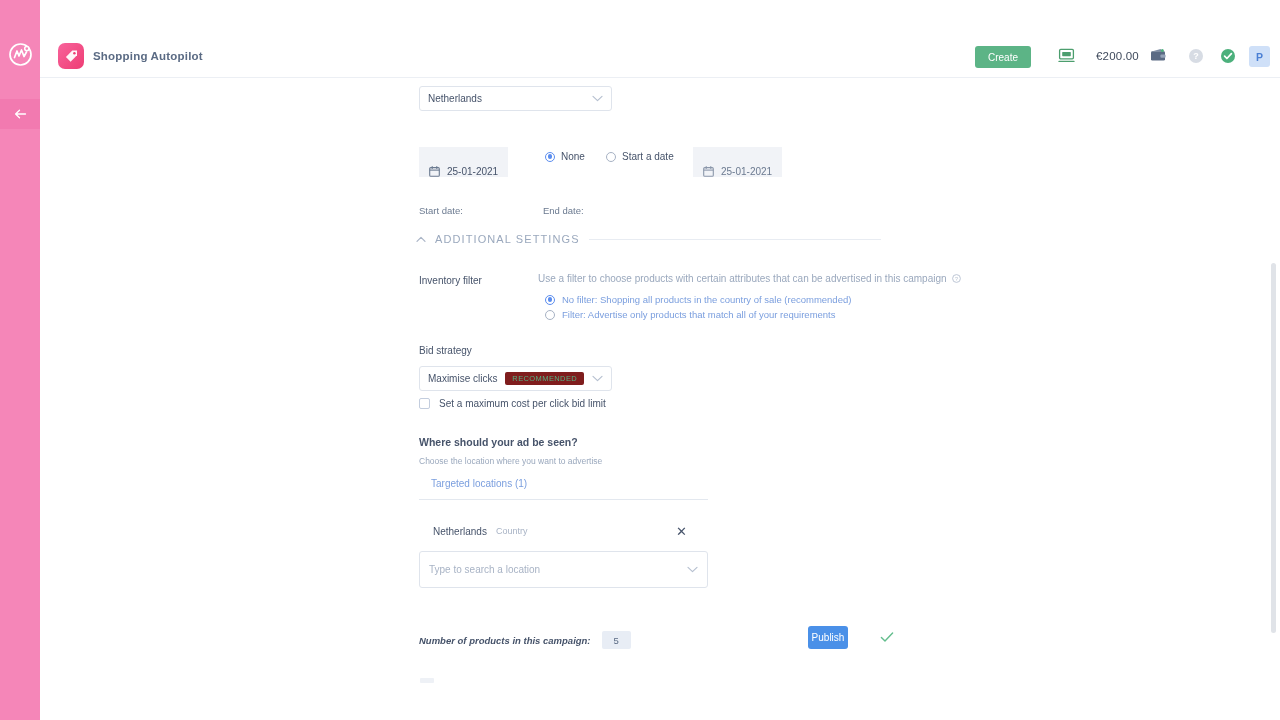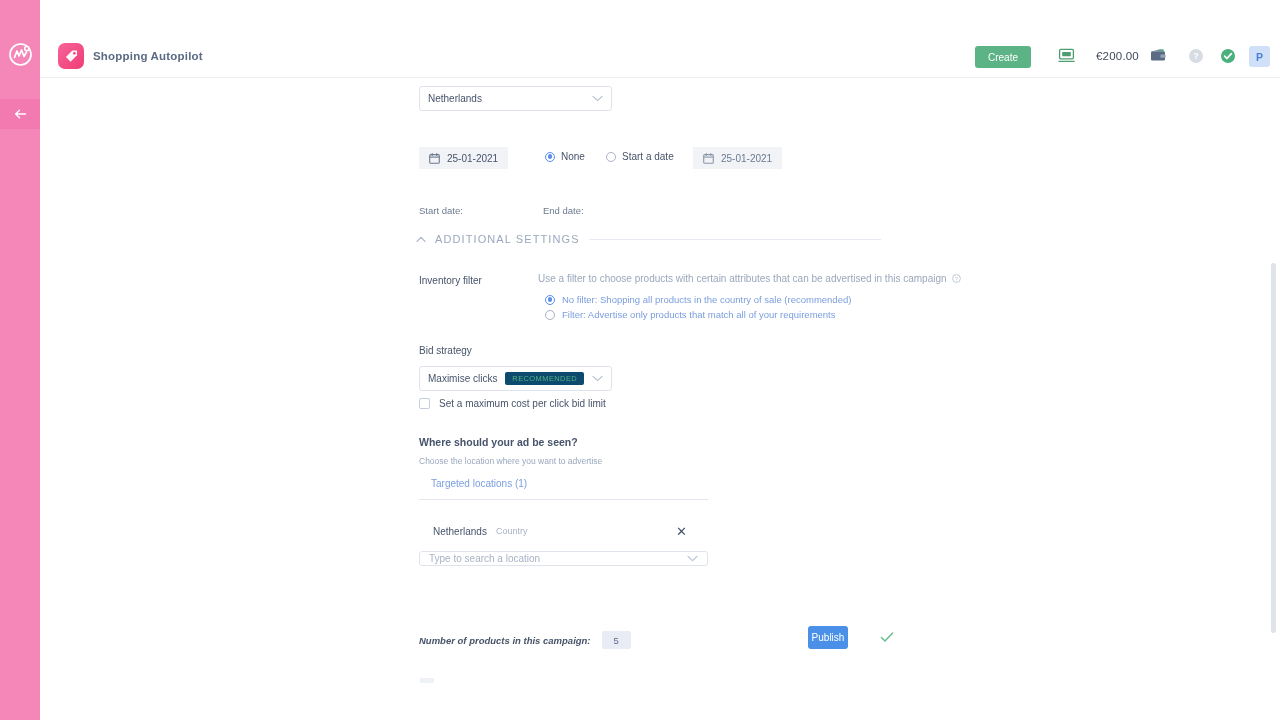--- a/index.html
+++ b/index.html
@@ -100,23 +100,23 @@
     padding: 0 8px;
     cursor: pointer;
   }
   .country-select .val { font-size: 10px; color: #46536a; flex: 1; }
 
   .lbl-start { position: absolute; left: 379px; top: 127px; }
   .lbl-end   { position: absolute; left: 503px; top: 127px; }
 
   .date-pill {
     position: absolute;
-    height: 22px;
+    height: 30px;
     background: #f1f3f7; border-radius: 0;
-    display: flex; align-items: center; gap: 7px;
+    display: flex; align-items: flex-end; gap: 7px;
     padding: 0 10px;
     font-size: 10px; color: #46536a;
     cursor: pointer;
   }
   .date-start { left: 379px; top: 69px; }
   .date-end   { left: 653px; top: 69px; color: #6b7a90; }
 
   .radio {
     width: 10px; height: 10px;
     border: 1.3px solid #a7b2c4;
@@ -170,21 +170,21 @@
     position: absolute; left: 379px; top: 288px;
     width: 193px; height: 25px;
     border: 1px solid #dfe4ec; border-radius: 3px;
     background: #fff;
     display: flex; align-items: center;
     padding: 0 8px; gap: 8px;
     cursor: pointer;
   }
   .bid-select .val { font-size: 10px; color: #46536a; }
   .badge-rec {
-    background: #0c4a6e; color: #55b183;
+    background: #7f1d1d; color: #55b183;
     font-size: 7.5px; letter-spacing: .4px;
     padding: 2px 5px; border-radius: 2px;
     flex: 1; text-align: center;
   }
 
   .cb-row {
     position: absolute; left: 379px; top: 320px;
     display: flex; align-items: center; gap: 9px;
     cursor: pointer;
   }
@@ -215,21 +215,21 @@
     display: flex; align-items: center; gap: 9px;
   }
   .loc-item .nm { font-size: 10px; color: #46536a; }
   .loc-item .ty { font-size: 9px; color: #a8b3c5; flex: 1; }
   .loc-x {
     font-size: 13px; color: #46536a; cursor: pointer;
     line-height: 1;
   }
   .loc-search {
     position: absolute; left: 379px; top: 473px;
-    width: 289px; height: 15px;
+    width: 289px; height: 37px;
     border: 1px solid #dfe4ec; border-radius: 3px;
     background: #fff;
     display: flex; align-items: center;
     padding: 0 9px;
     cursor: text;
   }
   .loc-search .ph { font-size: 10px; color: #a8b3c5; flex: 1; }
 
   .prod-count {
     position: absolute; left: 379px; top: 553px;

